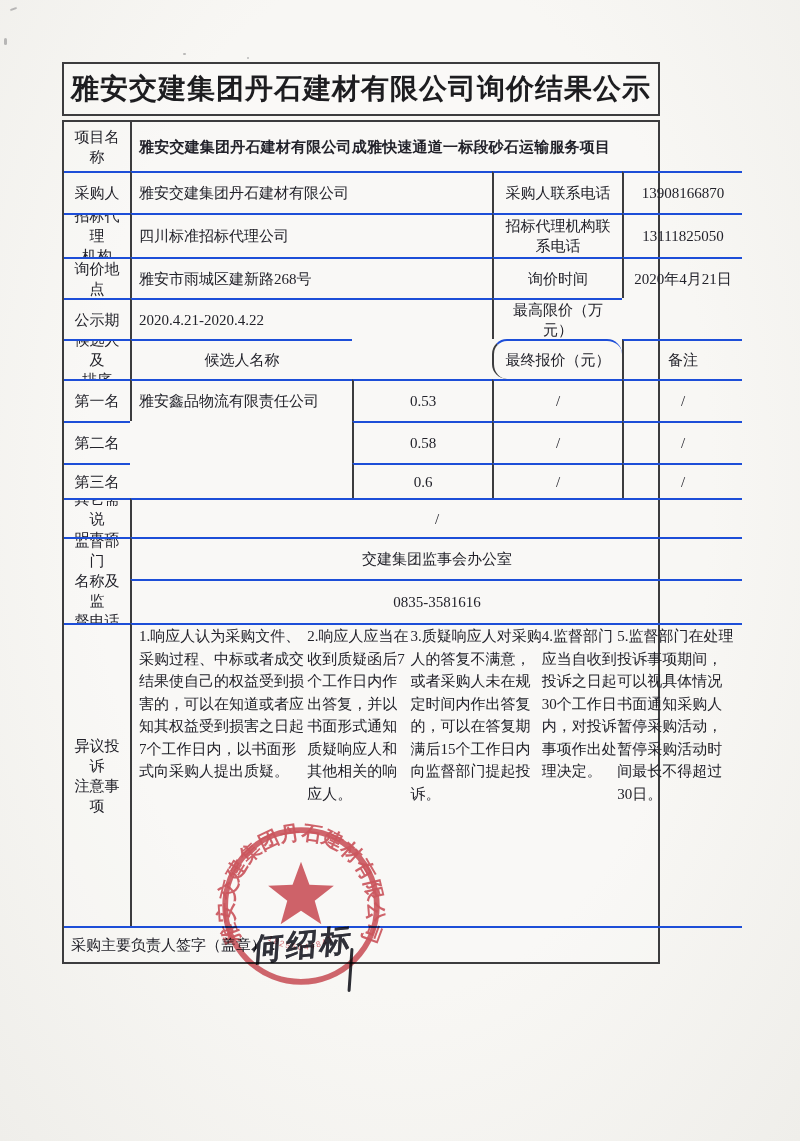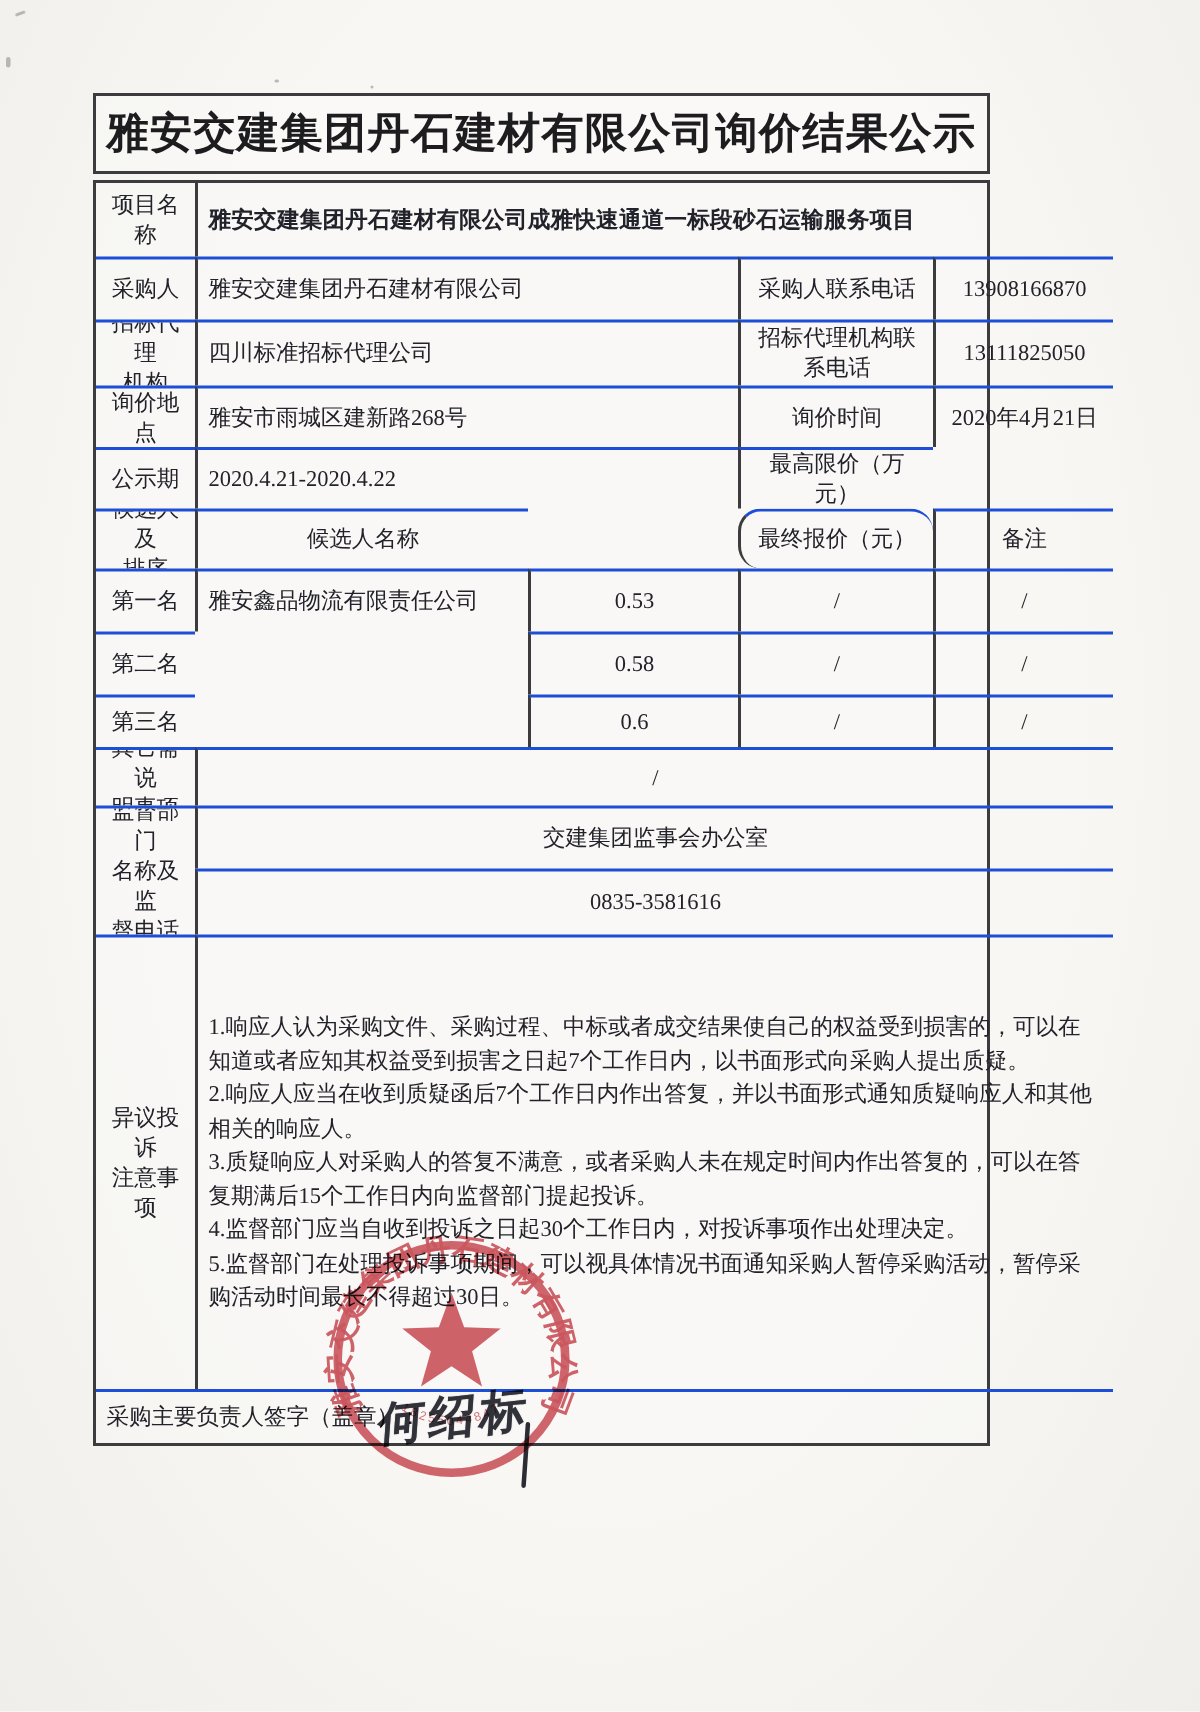--- a/index.html
+++ b/index.html
@@ -32,21 +32,21 @@
     display:flex;align-items:center;justify-content:center;
     font-size:15px;line-height:20px;text-align:center;
     box-sizing:border-box;padding:0 6px;overflow:hidden;
   }
   .bl0{border-left:none;} .bt0{border-top:none;}
   .left{justify-content:flex-start;text-align:left;padding-left:7px;}
   .pre{white-space:pre-line;}
   .tight{padding:0 1px;}
   .bold6{font-weight:600;letter-spacing:.2px;}
   .obj{
-    flex-direction:column;justify-content:center;align-items:flex-start;
+    flex-direction:row;justify-content:center;align-items:flex-start;
     text-align:left;padding:0 7px;line-height:22.5px;
   }
   .obj p{margin:0;}
   .sigrow{justify-content:flex-start;padding-left:7px;}
   
   .seal{
     position:absolute;left:205px;top:810px;width:192px;height:192px;
     mix-blend-mode:multiply;opacity:.88;pointer-events:none;
   }
   

